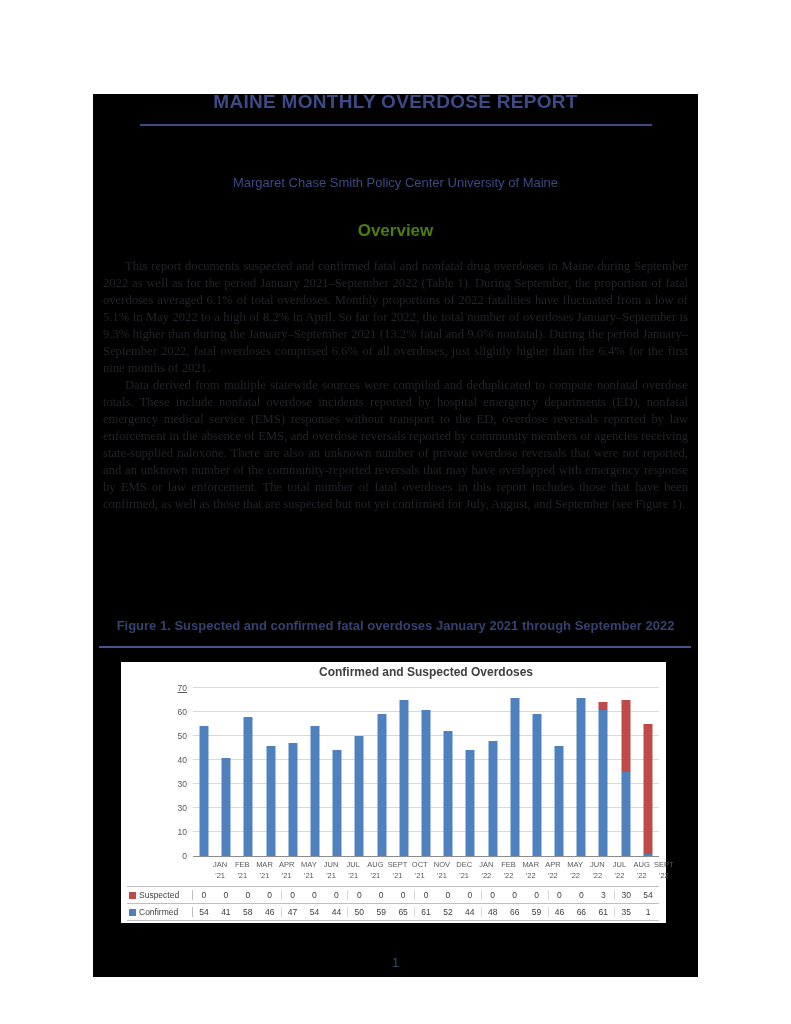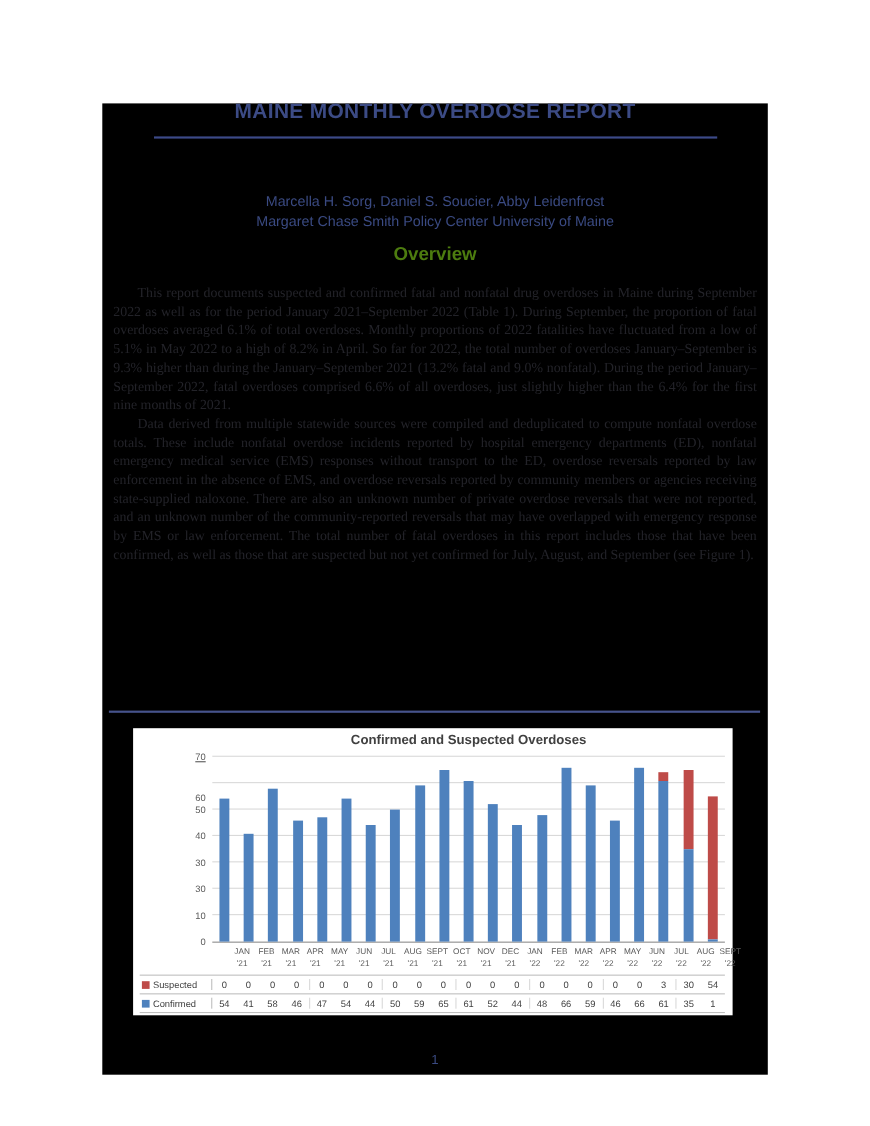--- a/index.html
+++ b/index.html
@@ -49,47 +49,47 @@
   .tval.sep{border-right:1px solid #d9d9d9;}
 </style>
 </head>
 <body>
 
 <div class="canvas">
   <div class="doc">
     <h1 class="doc-title">MAINE MONTHLY OVERDOSE REPORT</h1>
     <div class="title-rule"></div>
     <div class="authors">
-      <div>Marcella H. Sorg, Daniel S. Soucier, Abby Leidenfrost</div>
       <div>Margaret Chase Smith Policy Center University of Maine</div>
     </div>
     <div class="overview">Overview</div>
     <div class="bodytext">
       <p>This report documents suspected and confirmed fatal and nonfatal drug overdoses in Maine during September 2022 as well as for the period January 2021–September 2022 (Table 1). During September, the proportion of fatal overdoses averaged 6.1% of total overdoses. Monthly proportions of 2022 fatalities have fluctuated from a low of 5.1% in May 2022 to a high of 8.2% in April. So far for 2022, the total number of overdoses January–September is 9.3% higher than during the January–September 2021 (13.2% fatal and 9.0% nonfatal). During the period January–September 2022, fatal overdoses comprised 6.6% of all overdoses, just slightly higher than the 6.4% for the first nine months of 2021.</p>
       <p>Data derived from multiple statewide sources were compiled and deduplicated to compute nonfatal overdose totals. These include nonfatal overdose incidents reported by hospital emergency departments (ED), nonfatal emergency medical service (EMS) responses without transport to the ED, overdose reversals reported by law enforcement in the absence of EMS, and overdose reversals reported by community members or agencies receiving state-supplied naloxone. There are also an unknown number of private overdose reversals that were not reported, and an unknown number of the community-reported reversals that may have overlapped with emergency response by EMS or law enforcement. The total number of fatal overdoses in this report includes those that have been confirmed, as well as those that are suspected but not yet confirmed for July, August, and September (see Figure 1).</p>
     </div>
+    <div class="fig-caption">Figure 1.  Suspected and confirmed fatal overdoses January 2021 through September 2022</div>
     <div class="caption-rule"></div>
 
     <div class="chart-panel">
       <div class="chart-title">Confirmed and Suspected Overdoses</div>
       <div class="plot">
           <div class="axisline" style="top: 168px;"></div>
           <div class="ylabel" style="top: 163px;">0</div>
           <div class="gridline" style="top: 143px;"></div>
           <div class="ylabel" style="top: 139px;">10</div>
           <div class="gridline" style="top: 119px;"></div>
           <div class="ylabel" style="top: 115px;">30</div>
           <div class="gridline" style="top: 95px;"></div>
           <div class="ylabel" style="top: 91px;">30</div>
           <div class="gridline" style="top: 71px;"></div>
           <div class="ylabel" style="top: 67px;">40</div>
           <div class="gridline" style="top: 47px;"></div>
           <div class="ylabel" style="top: 43px;">50</div>
           <div class="gridline" style="top: 23px;"></div>
-          <div class="ylabel" style="top: 19px; margin-top: 13px;">60</div>
+          <div class="ylabel" style="top: 19px;">60</div>
           <div class="gridline" style="top: -1px;"></div>
           <div class="ylabel" style="top: -5px; text-decoration: underline;">70</div>
           <div class="cols">
             <div class="col">
               <div class="bar-stack">
                 <div style="height: 0px; background: rgb(190, 75, 72);"></div>
                 <div style="height: 129.6px; background: rgb(78, 129, 189);"></div>
               </div>
             </div>
             <div class="col">

